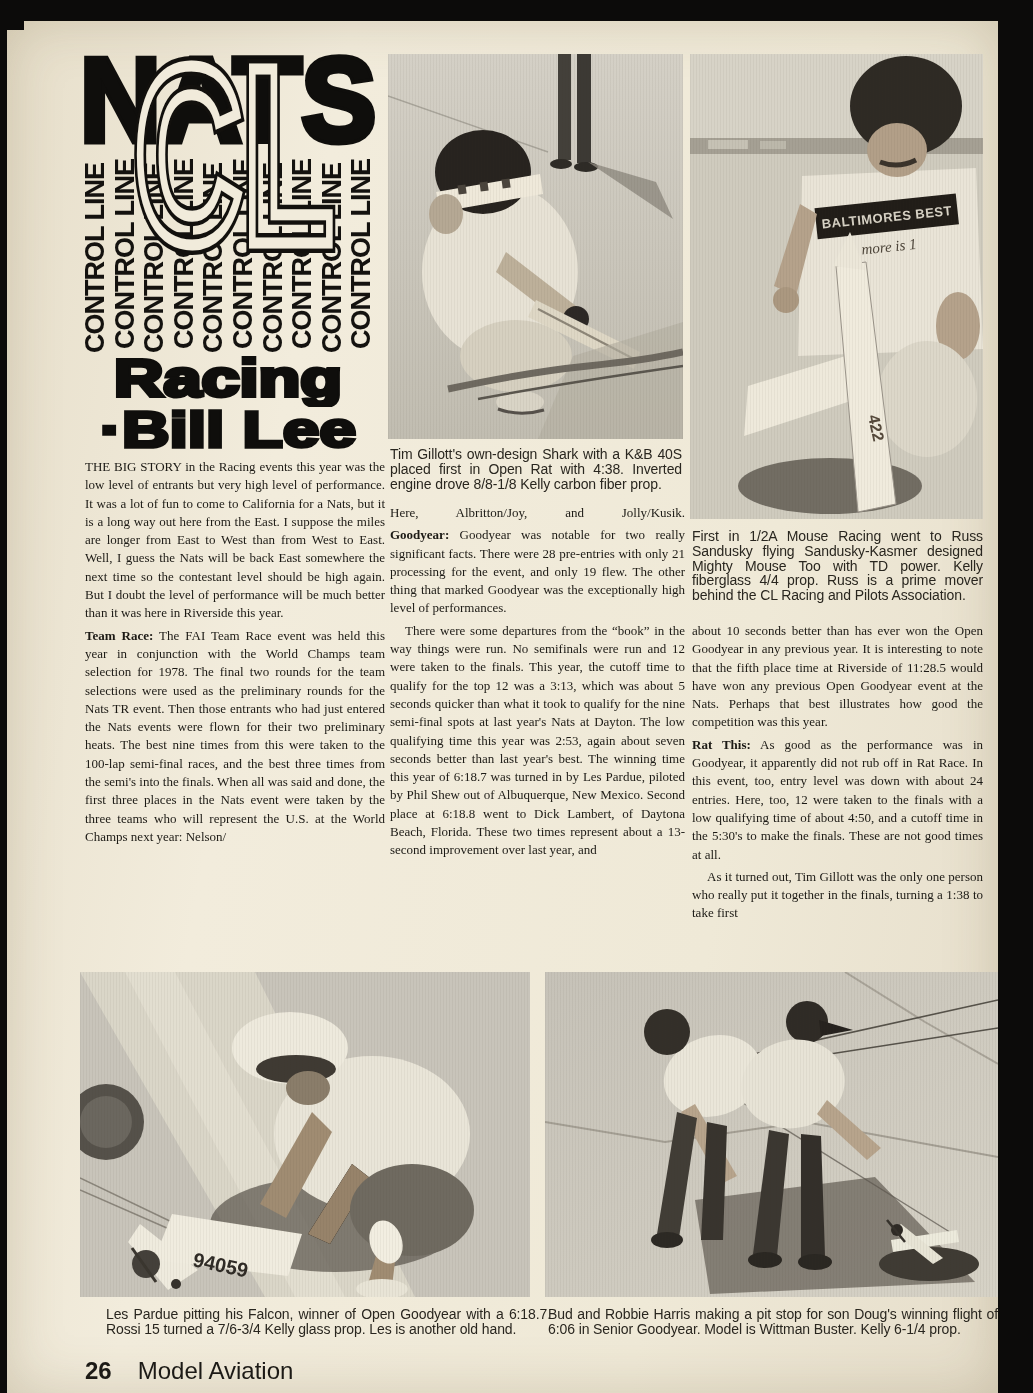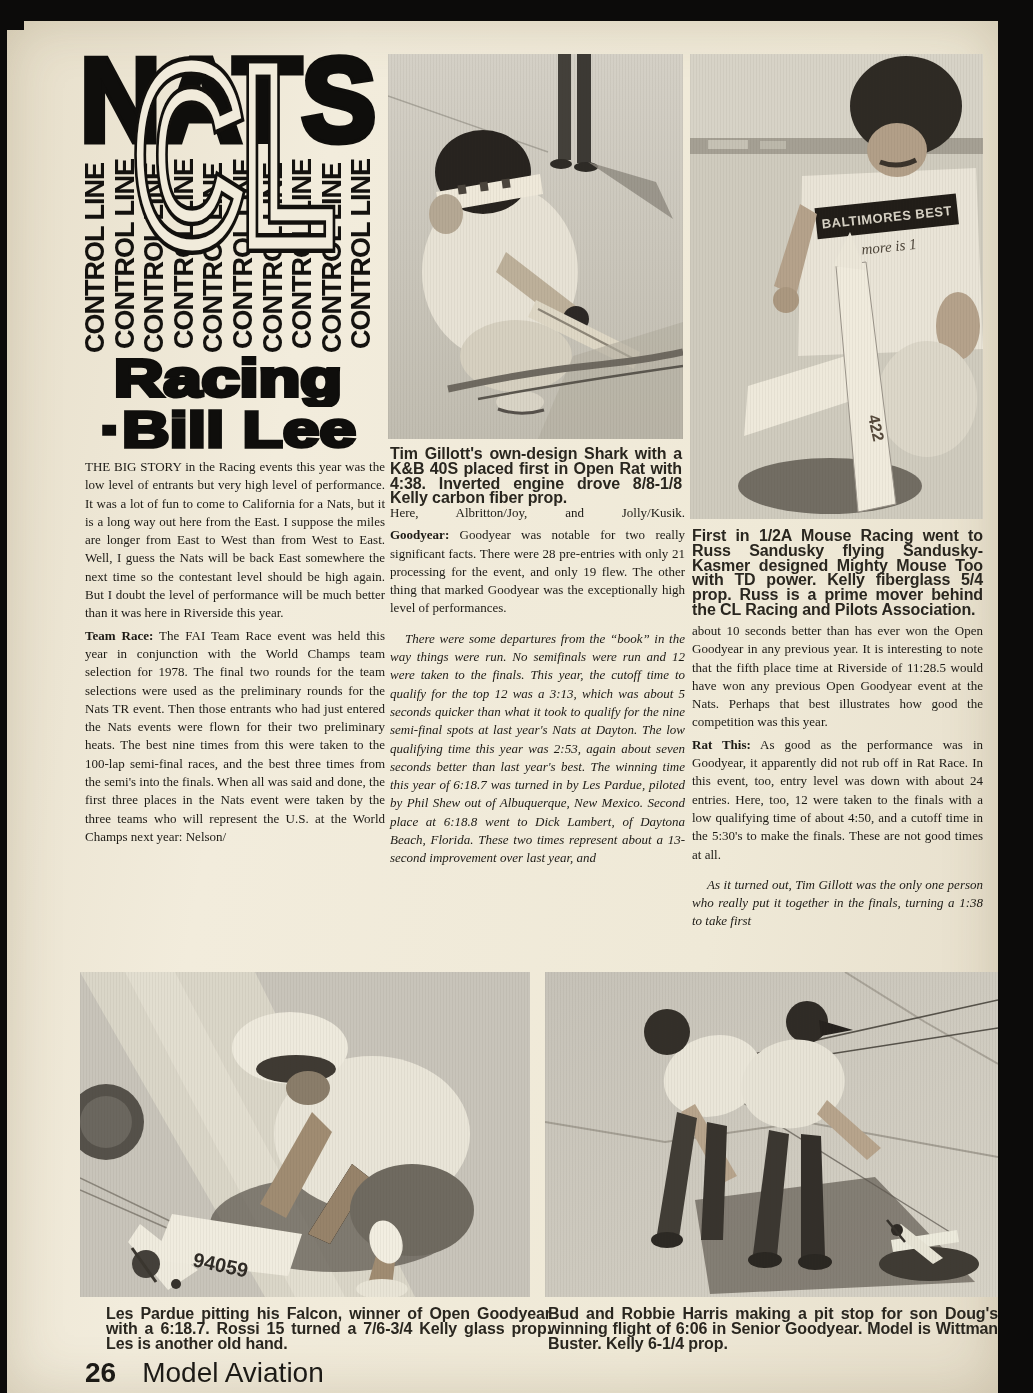--- a/index.html
+++ b/index.html
@@ -19,37 +19,37 @@
          letter-spacing:-1px;color:#14120f;white-space:nowrap;overflow:hidden;
          transform-origin:0 0;transform:rotate(-90deg);}
   .clbig{position:absolute;left:0;top:-6px;pointer-events:none;}
   .racing-svg{position:absolute;left:0;top:300px;}
   .byline-svg{position:absolute;left:0;top:350px;}
 
   
   .col{position:absolute;font-size:13px;line-height:18.3px;text-align:justify;color:#1c1a15;}
   .para{text-align:justify;}
   .para+.para{margin-top:4px;}
-  .para.tight{margin-top:12px;font-style:italic;}
+  .para.tight{margin-top:4px;}
   .para.indent{text-indent:15px;}
   .para.jlast{text-align-last:justify;}
   .para b{font-weight:bold;}
 
   
   .photo{position:absolute;overflow:hidden;background:#c9c5bb;}
   .photo svg{display:block;}
   .photo:after{content:"";position:absolute;inset:0;
      background:repeating-linear-gradient(90deg,rgba(60,50,35,.05) 0 1px,transparent 1px 3px);}
-  .caption{position:absolute;font-family:"Liberation Sans",sans-serif;font-weight:bold;
-           font-size:16px;line-height:14.8px;letter-spacing:-.1px;color:#29261f;
+  .caption{position:absolute;font-family:"Liberation Sans",sans-serif;font-weight:normal;
+           font-size:14px;line-height:14.8px;letter-spacing:-.1px;color:#29261f;
            text-align:justify;}
 
   
   .footer{position:absolute;left:78px;top:1336px;font-family:"Liberation Sans",sans-serif;
-          font-size:28px;color:#1c1a16;}
+          font-size:24px;color:#1c1a16;}
   .footer .pn{font-weight:bold;margin-right:26px;}
 </style>
 </head>
 <body>
 
 <div class="sheet">
   <div class="paper">
 
     <div class="masthead">
       <svg class="nats-svg" width="302" height="97">
@@ -151,21 +151,21 @@
         </g>
         <g>
           <ellipse cx="140" cy="432" rx="92" ry="28" fill="#5a554c" opacity=".8"></ellipse>
           <polygon points="58,332 162,300 176,342 54,382" fill="#eee9db"></polygon>
           <polygon points="146,212 176,208 206,450 168,458" fill="#f0ebdd" stroke="#9a948a" stroke-width="1"></polygon>
           <polygon points="143,212 175,216 160,178" fill="#ece7d9"></polygon>
           <text x="178" y="362" font-family="Liberation Sans, sans-serif" font-weight="bold" font-size="16" fill="#55493b" transform="rotate(78 178 362)">422</text>
         </g>
       </svg>
     </div>
-    <div class="caption" style="left:685px;top:508px;width:291px;">First in 1/2A Mouse Racing went to Russ Sandusky flying Sandusky-Kasmer designed Mighty Mouse Too with TD power. Kelly fiberglass 5/4 prop. Russ is a prime mover behind the CL Racing and Pilots Association.</div>
+    <div class="caption" style="left:685px;top:508px;width:291px;">First in 1/2A Mouse Racing went to Russ Sandusky flying Sandusky-Kasmer designed Mighty Mouse Too with TD power. Kelly fiberglass 4/4 prop. Russ is a prime mover behind the CL Racing and Pilots Association.</div>
 
     <div class="col" style="left:78px;top:437px;width:300px;">
         <div class="para">THE BIG STORY in the Racing events this year was the low level of entrants but very high level of performance. It was a lot of fun to come to California for a Nats, but it is a long way out here from the East. I suppose the miles are longer from East to West than from West to East. Well, I guess the Nats will be back East somewhere the next time so the contestant level should be high again. But I doubt the level of performance will be much better than it was here in Riverside this year.</div>
         <div class="para"><b>Team Race:</b> The FAI Team Race event was held this year in conjunction with the World Champs team selection for 1978. The final two rounds for the team selections were used as the preliminary rounds for the Nats TR event. Then those entrants who had just entered the Nats events were flown for their two preliminary heats. The best nine times from this were taken to the 100-lap semi-final races, and the best three times from the semi's into the finals. When all was said and done, the first three places in the Nats event were taken by the three teams who will represent the U.S. at the World Champs next year: Nelson/</div>
       </div>
     <div class="col" style="left:383px;top:483px;width:295px;">
         <div class="para jlast">Here, Albritton/Joy, and Jolly/Kusik.</div>
         <div class="para"><b>Goodyear:</b> Goodyear was notable for two really significant facts. There were 28 pre-entries with only 21 processing for the event, and only 19 flew. The other thing that marked Goodyear was the exceptionally high level of performances.</div>
         <div class="para indent tight">There were some departures from the “book” in the way things were run. No semifinals were run and 12 were taken to the finals. This year, the cutoff time to qualify for the top 12 was a 3:13, which was about 5 seconds quicker than what it took to qualify for the nine semi-final spots at last year's Nats at Dayton. The low qualifying time this year was 2:53, again about seven seconds better than last year's best. The winning time this year of 6:18.7 was turned in by Les Pardue, piloted by Phil Shew out of Albuquerque, New Mexico. Second place at 6:18.8 went to Dick Lambert, of Daytona Beach, Florida. These two times represent about a 13-second improvement over last year, and</div>
       </div>

